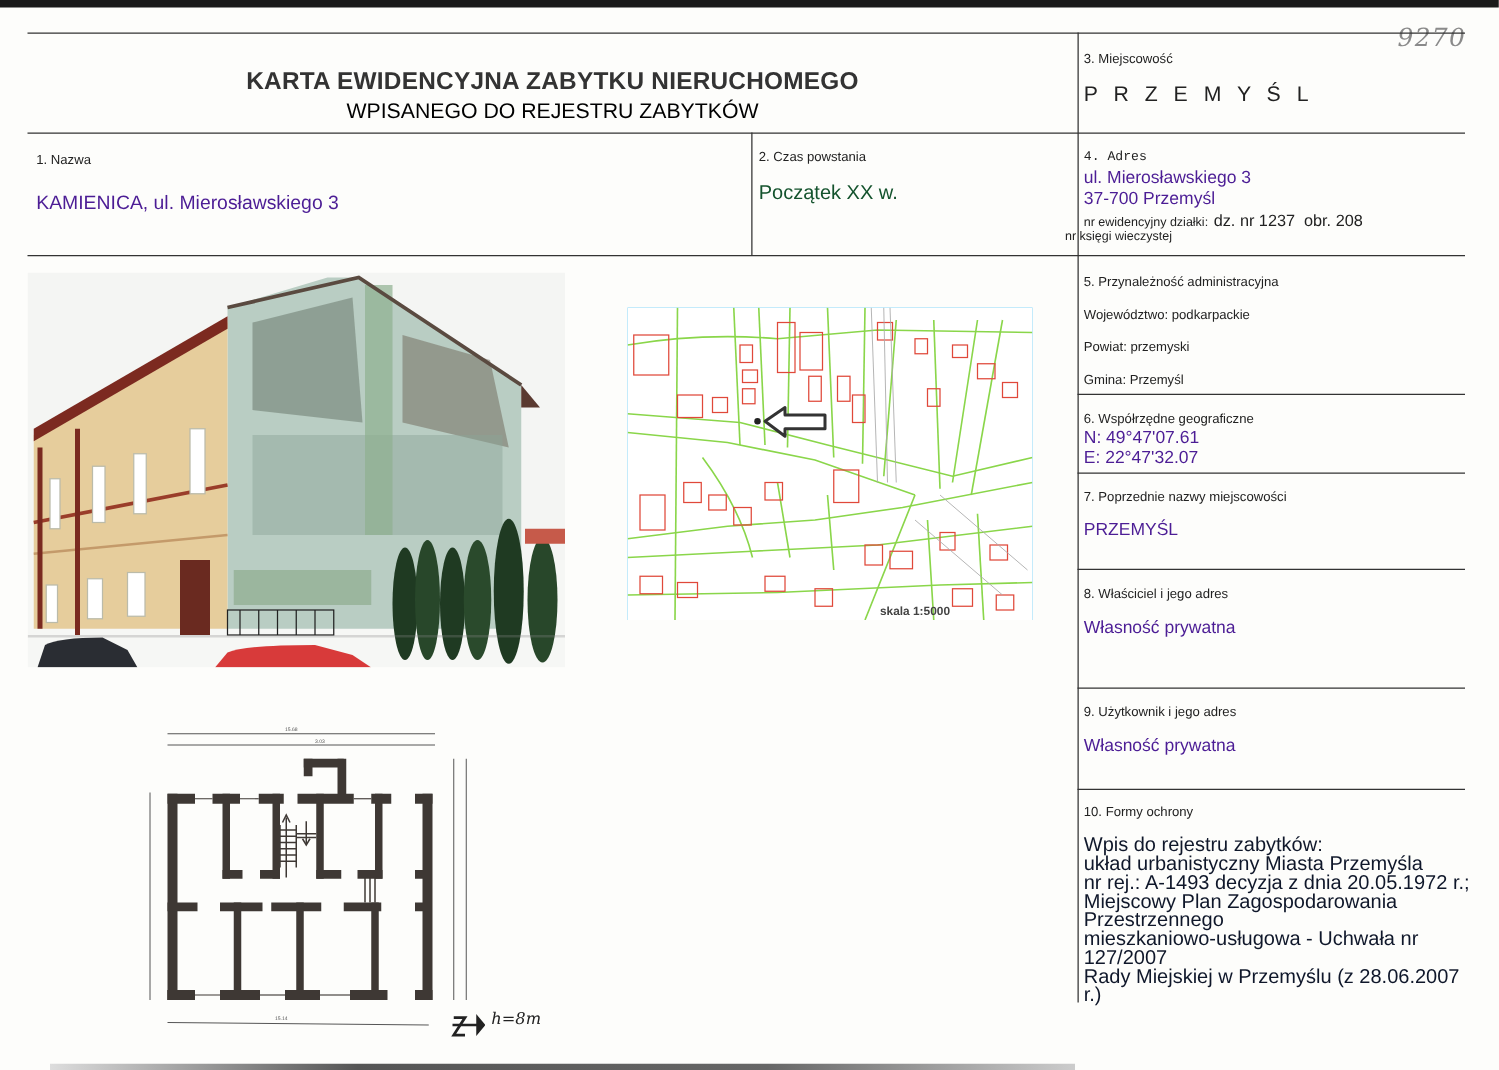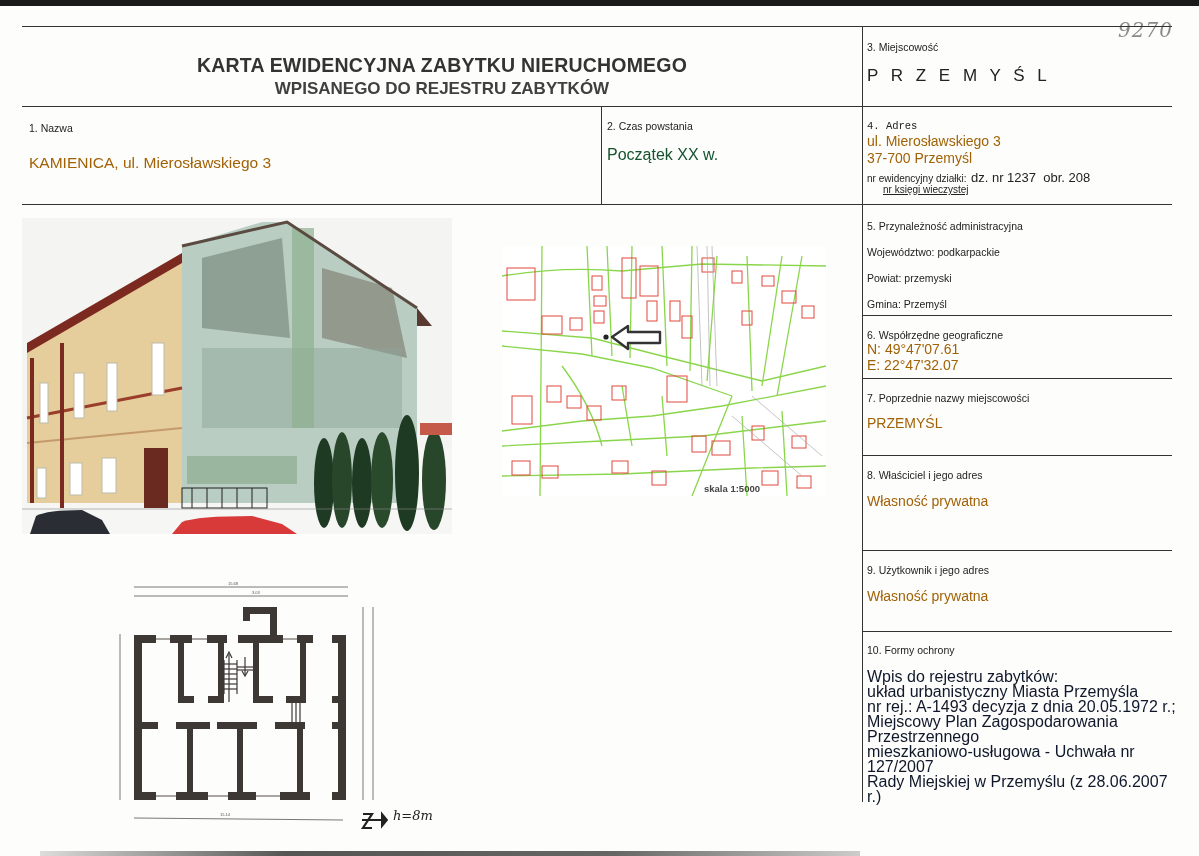--- a/index.html
+++ b/index.html
@@ -9,23 +9,23 @@
     font-family: "Liberation Sans", sans-serif;
     color: #222;
   }
   .topbar { position: absolute; left: 0; top: 0; width: 1199px; height: 6px; background: #1a1a1a; }
   .botbar { position: absolute; left: 40px; top: 851px; width: 820px; height: 5px; background: linear-gradient(90deg, #ddd, #555 30%, #666 70%, #ccc); }
   .hline { position: absolute; height: 1px; background: #333; }
   .vline { position: absolute; width: 1px; background: #333; }
   .abs { position: absolute; margin-top: 12px; }
   .lbl { font-size: 10.5px; color: #222; }
   .title1 { font-weight: bold; font-size: 19.5px; color: #333; letter-spacing: 0.2px; }
-  .title2 { font-weight: bold; font-size: 17px; color: #404040; }
+  .title2 { font-weight: normal; font-size: 17px; color: #000000; }
   .big { font-size: 17px; color: #14532d; }
-  .med { font-size: 14px; color: #a16207; }
+  .med { font-size: 14px; color: #4c1d95; }
   .spaced { letter-spacing: 4px; font-size: 17px; }
   .handnum { font-family: "DejaVu Serif", serif; font-style: italic; color: #8a8a8a; font-size: 20px; letter-spacing: 1px; }
   .photo { position: absolute; overflow: hidden; }
   .map { position: absolute; background: #7dd3fc; overflow: hidden; }
   .prot-text { font-size: 16px; line-height: 15px; color: #0f172a; }
   .prot-text .it { font-style: italic; }
 </style>
 </head>
 <body>
 
@@ -58,21 +58,21 @@
 <div class="abs lbl" style="left:607px; top:108px;">2. Czas powstania</div>
 <div class="abs big" style="left:607px; top:134px; font-size:16px;">Początek XX w.</div>
 
 <div class="abs lbl" style="left:867px; top:108px;font-family:Liberation Mono, monospace;">4. Adres</div>
 <div class="abs med" style="left:867px; top:121px;">ul. Mierosławskiego 3</div>
 <div class="abs med" style="left:867px; top:138px;">37-700 Przemyśl</div>
 <div class="abs" style="left:867px; top:156px; white-space:nowrap;">
   <span style="font-size:10px;">nr ewidencyjny działki:</span>
   <span style="font-size:13px; white-space:pre;">dz. nr 1237  obr. 208</span>
 </div>
-<div class="abs" style="left:883px; top:172px; font-size:10px;text-decoration:underline;">nr księgi wieczystej</div>
+<div class="abs" style="left:852px; top:172px; font-size:10px;">nr księgi wieczystej</div>
 
 <div class="abs lbl" style="left:29px; top:208px;">11. Materiały graficzne</div>
 
 <div class="abs lbl" style="left:867px; top:208px;">5. Przynależność administracyjna</div>
 <div class="abs lbl" style="left:867px; top:234px;">Województwo: podkarpackie</div>
 <div class="abs lbl" style="left:867px; top:260px;">Powiat: przemyski</div>
 <div class="abs lbl" style="left:867px; top:286px;">Gmina: Przemyśl</div>
 
 <div class="abs lbl" style="left:867px; top:317px;">6. Współrzędne geograficzne</div>
 <div class="abs med" style="left:867px; top:329px;">N: 49°47'07.61</div>

